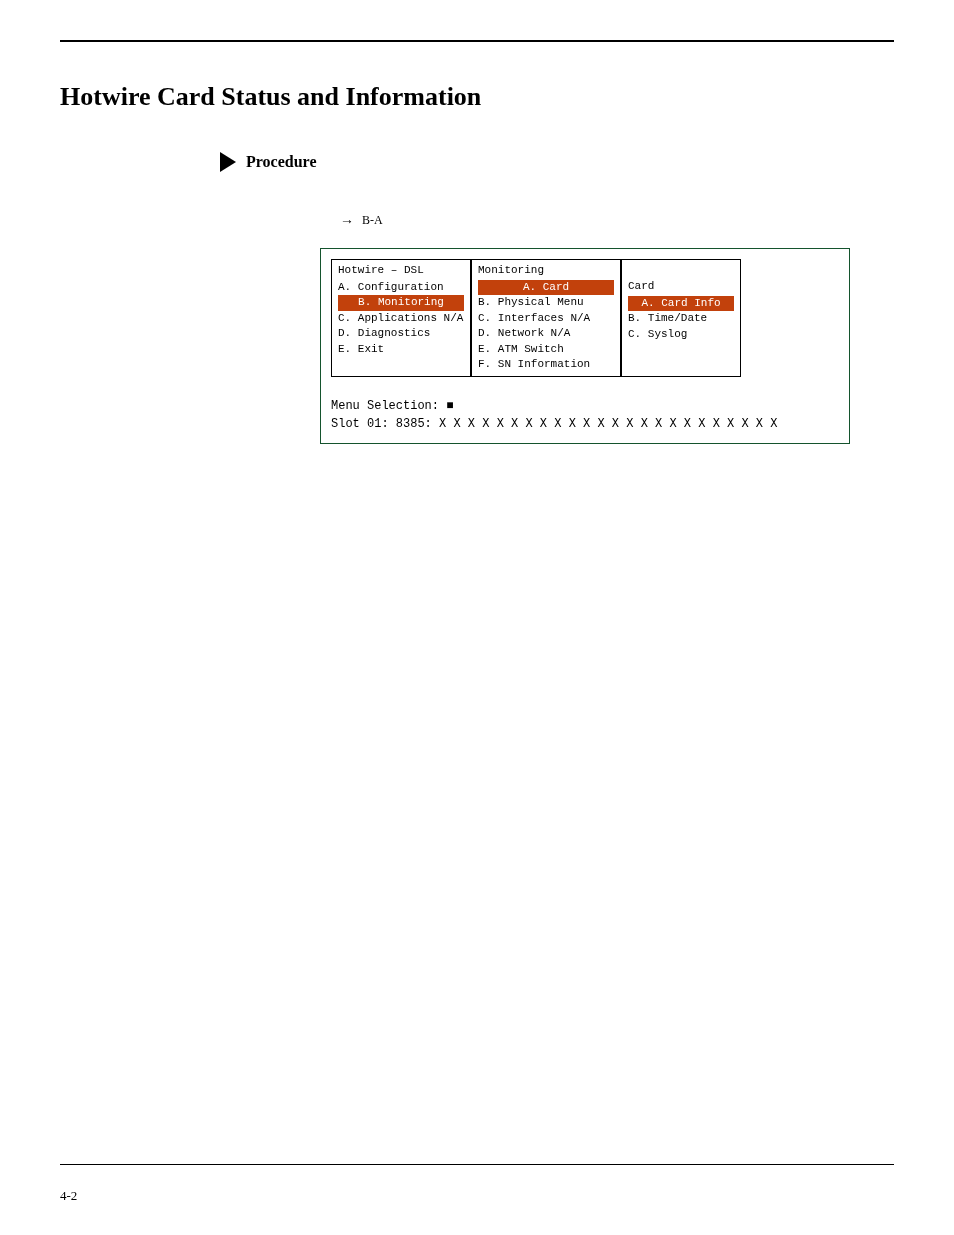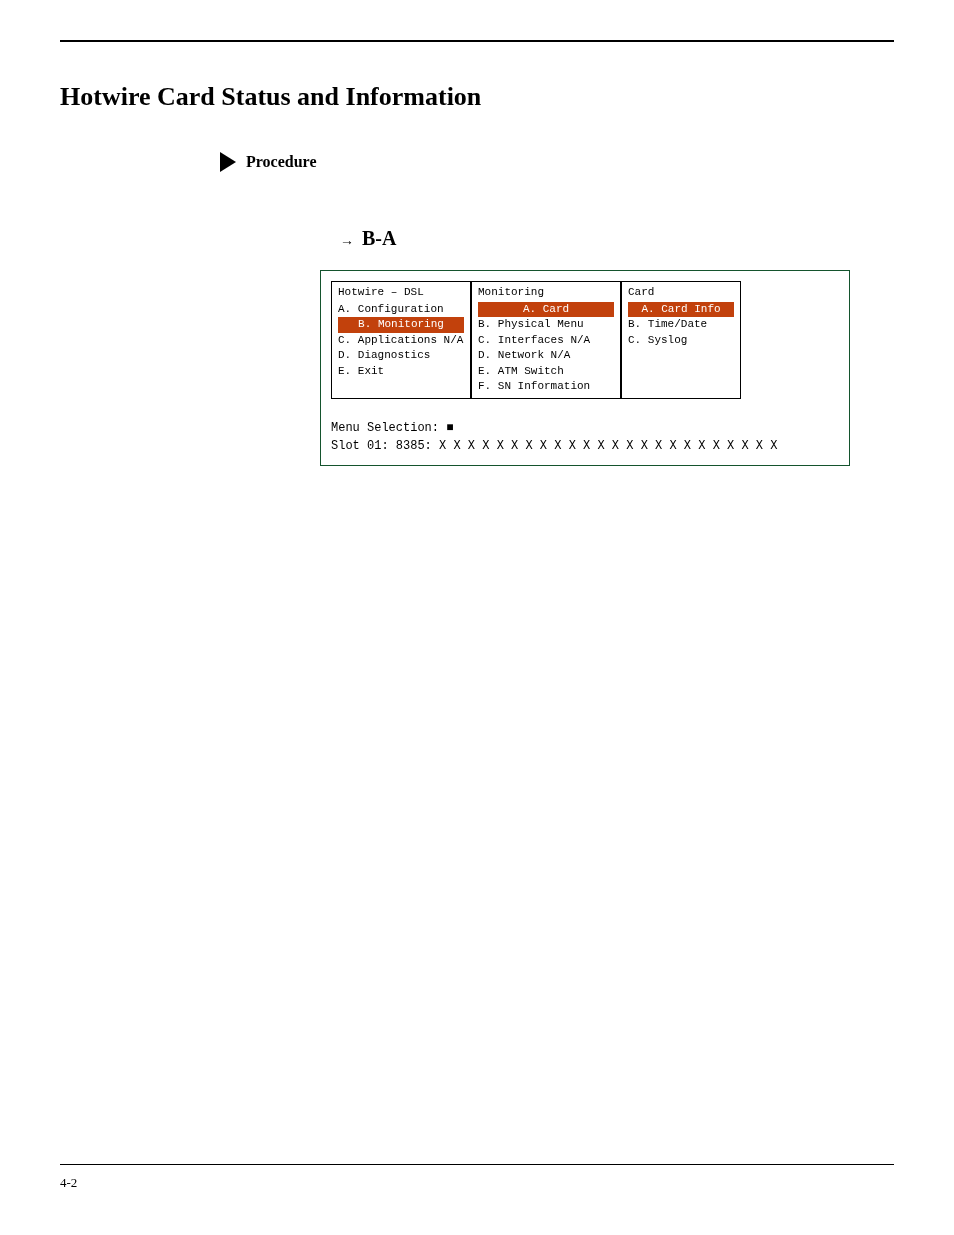--- a/index.html
+++ b/index.html
@@ -34,21 +34,21 @@
     }
 
     .procedure-section {
       margin-bottom: 30px;
     }
 
     .procedure-header {
       display: flex;
       align-items: center;
       gap: 10px;
-      margin-bottom: 44px;
+      margin-bottom: 30px;
       padding-left: 160px;
     }
 
     .procedure-arrow {
       width: 0;
       height: 0;
       border-top: 10px solid transparent;
       border-bottom: 10px solid transparent;
       border-left: 16px solid #000;
       display: inline-block;
@@ -66,22 +66,22 @@
       padding-left: 280px;
       margin-bottom: 20px;
       font-size: 14px;
     }
 
     .arrow-symbol {
       font-size: 14px;
     }
 
     .step-bold {
-      font-weight: bold;
-      font-size: 20px;
+      font-weight: normal;
+      font-size: 12px;
       margin-top: 11px;
     }
 
     .terminal-container {
       margin-left: 260px;
       margin-right: 44px;
       border: 1px solid #14532d;
       background: #ffffff;
       font-family: 'Courier New', Courier, monospace;
       font-size: 11px;
@@ -118,33 +118,33 @@
     }
 
     .menu-panel-2 {
       border: 1px solid #000;
       padding: 4px 6px;
       min-width: 150px;
     }
 
     .menu-panel-3 {
       border: 1px solid #000;
-      padding: 4px 6px;
+      padding: 20px 6px;
       min-width: 120px;
     }
 
     .terminal-status {
       font-size: 12px;
       margin-top: 10px;
       line-height: 1.5;
     }
 
     .page-number {
       position: absolute;
-      bottom: 44px;
+      bottom: 31px;
       left: 60px;
       font-size: 13px;
     }
 
     .bottom-rule {
       border-top: 1px solid #000;
       margin: 0 60px;
       position: absolute;
       bottom: 70px;
       left: 0;

